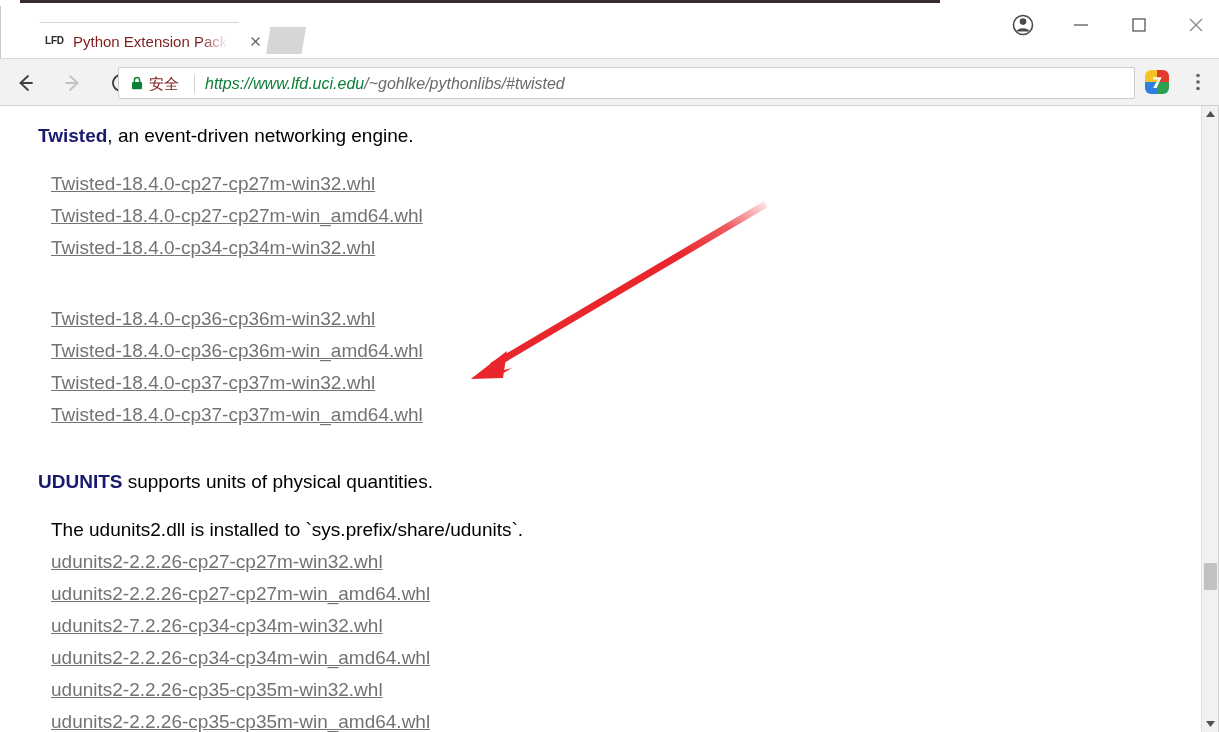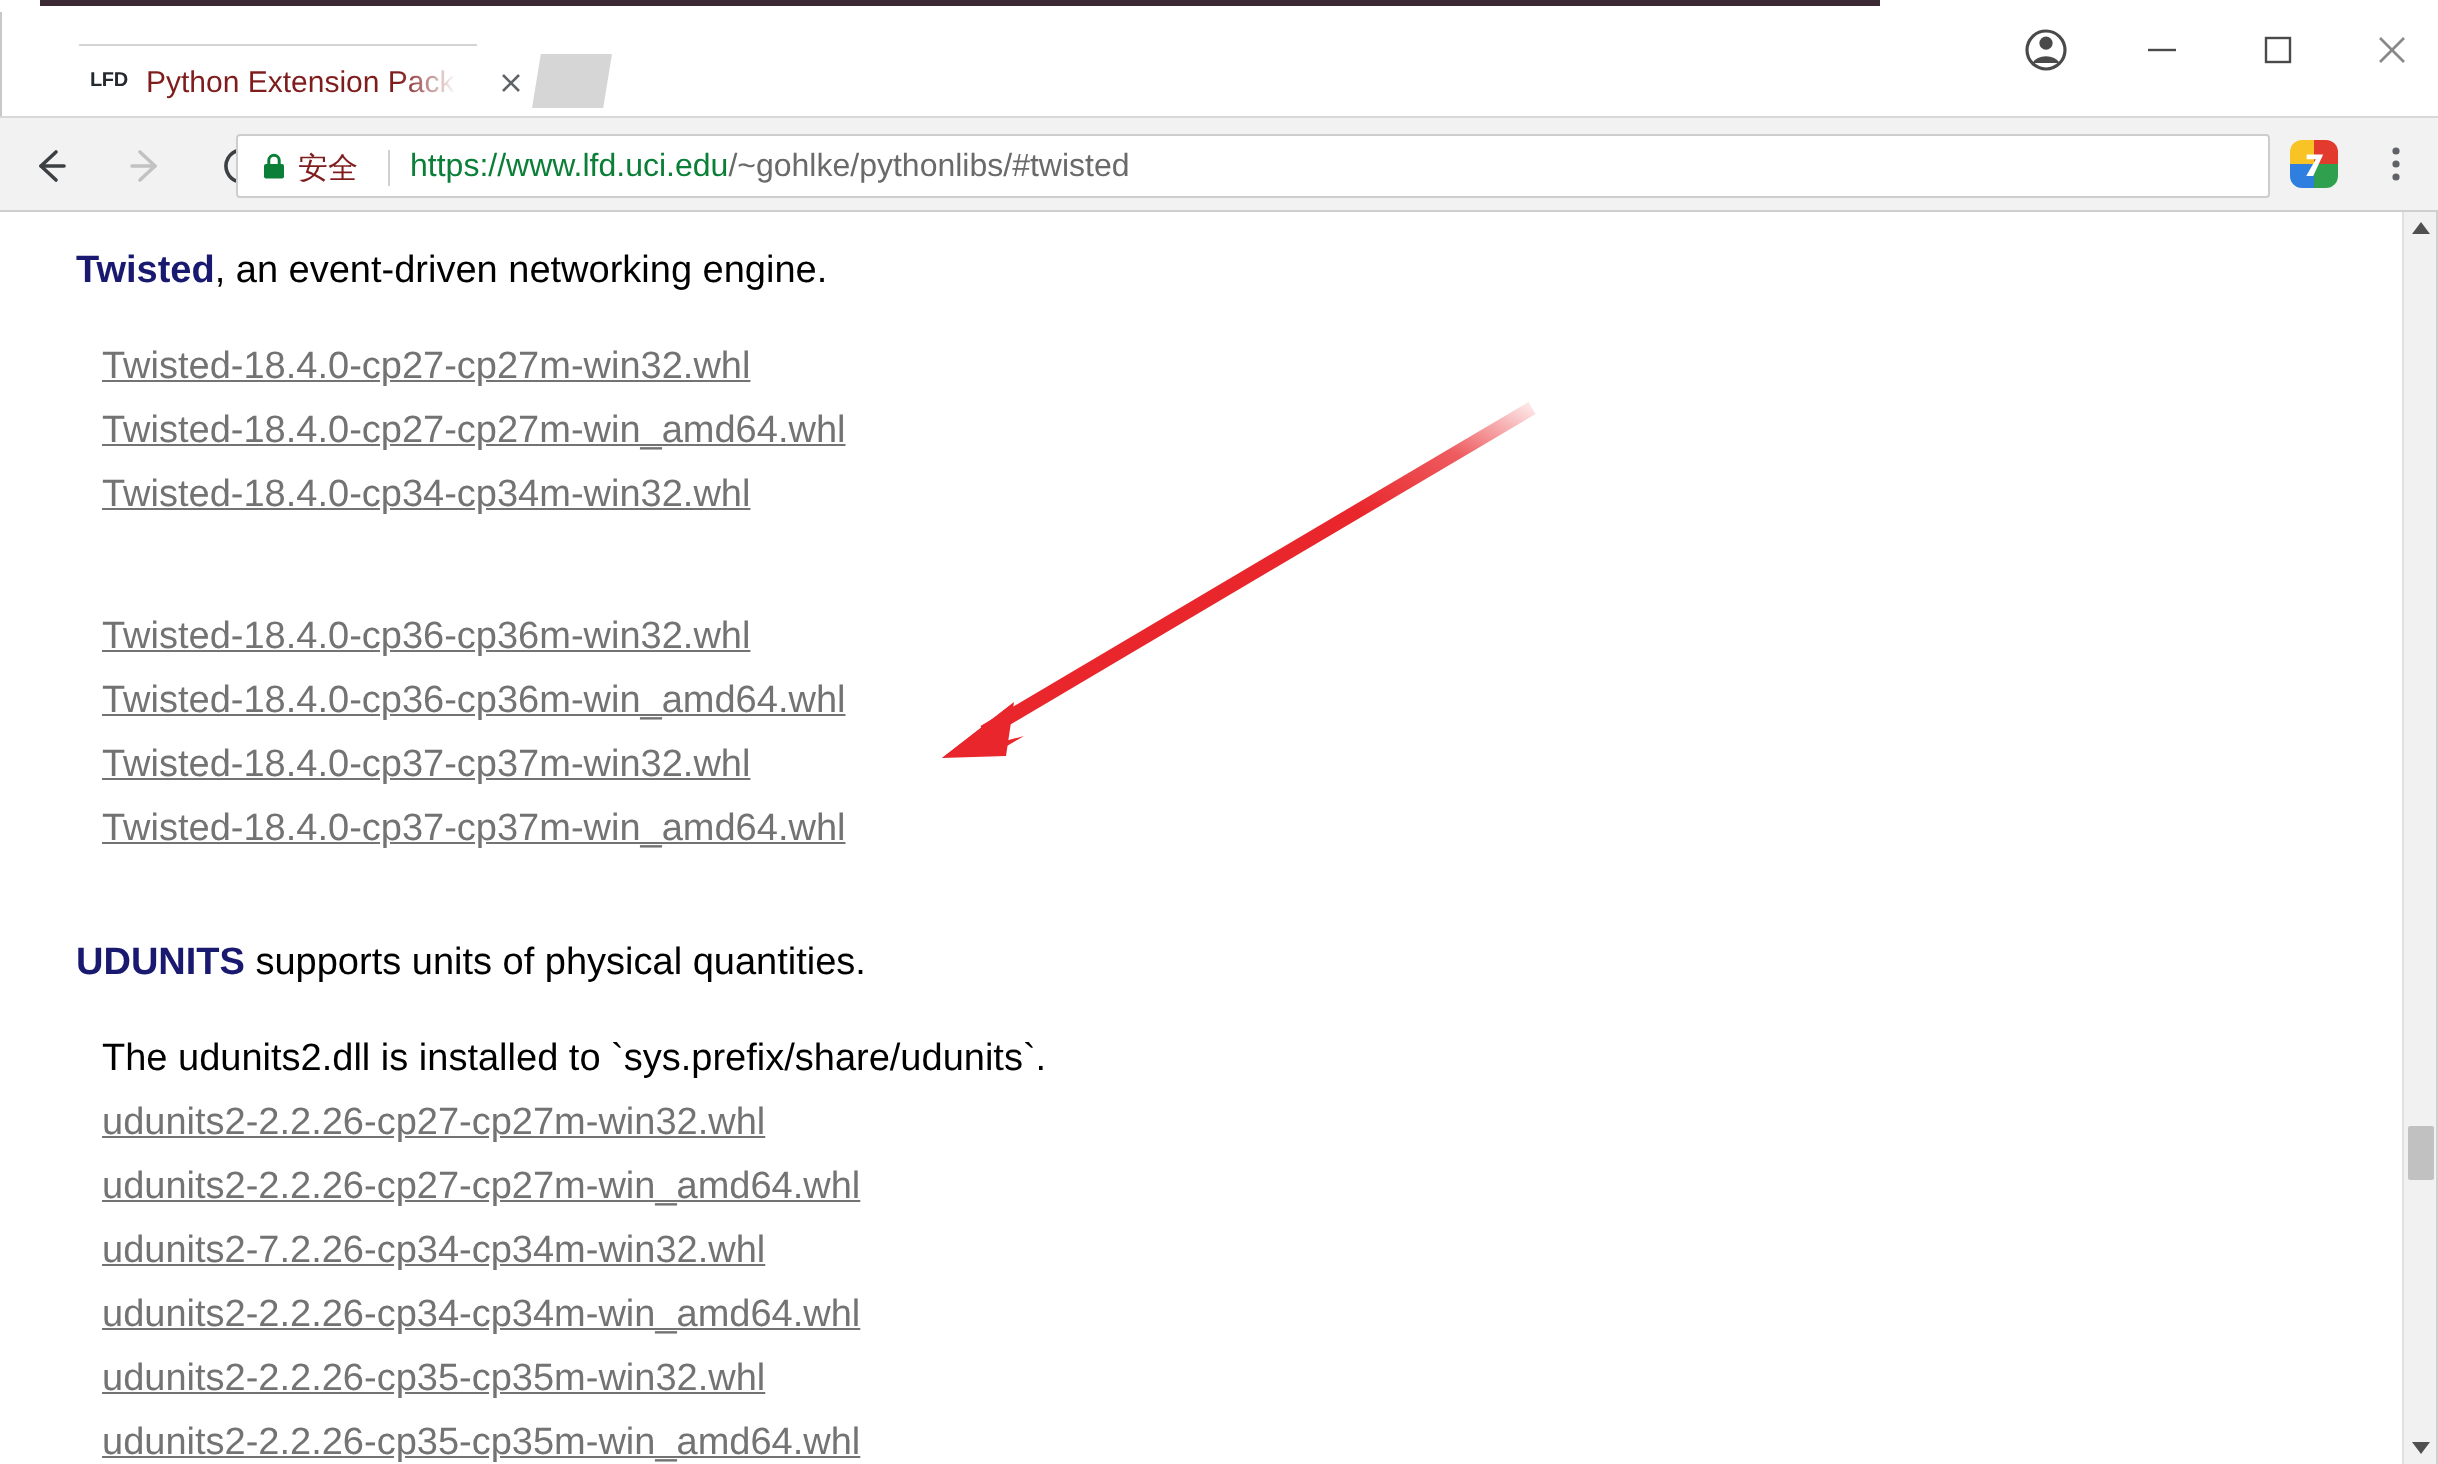--- a/index.html
+++ b/index.html
@@ -165,20 +165,21 @@
     width: 1px; height: 18px;
     background: #d0d0d0;
   }
   #url-text {
     position: absolute;
     left: 86px; top: 5px;
     font-size: 16px;
     line-height: 22px;
     white-space: nowrap;
     font-family: "Liberation Sans", sans-serif;
+    font-style: italic;
   }
   #url-scheme-host { color: #0b7f37; }
   #url-path { color: #6a6a6a; }
   #extension-icon {
     position: absolute;
     left: 1145px; top: 70px;
     width: 24px; height: 24px;
     border-radius: 6px;
     overflow: hidden;
     cursor: pointer;

